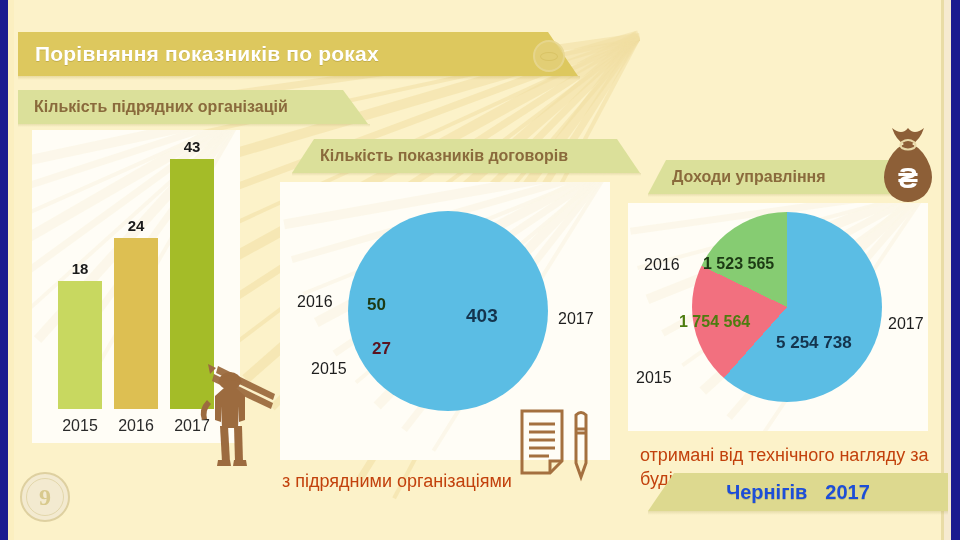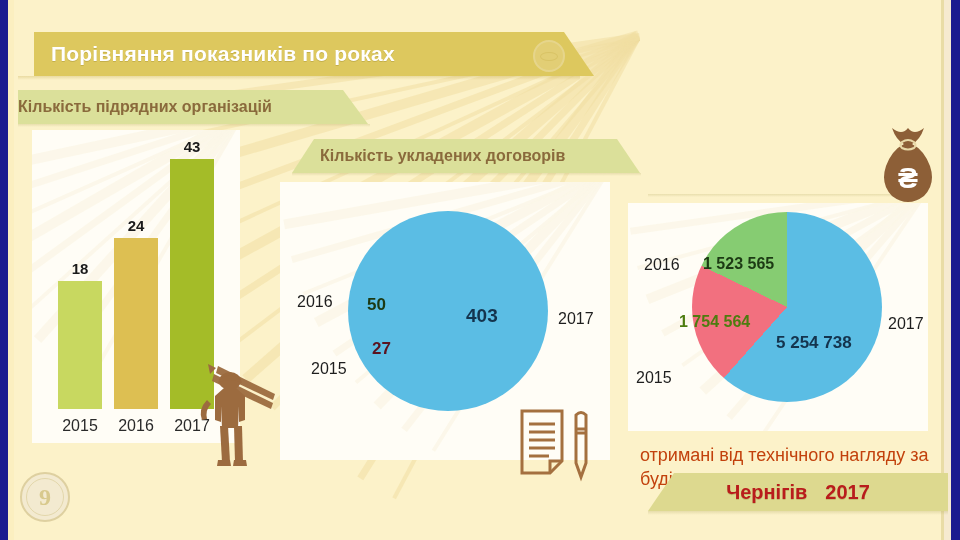--- a/index.html
+++ b/index.html
@@ -17,21 +17,21 @@
 
   
   .edge-left{position:absolute;left:0;top:0;width:8px;height:540px;background:#1b1b8f;}
   .edge-right{position:absolute;right:0;top:0;width:9px;height:540px;background:#1b1b8f;}
   .frame-inner-l{position:absolute;left:8px;top:0;width:6px;height:540px;background:#fbefc0;}
   .frame-inner-r{position:absolute;right:9px;top:0;width:7px;height:540px;background:#f6ead0;}
   .frame-line-r{position:absolute;right:16px;top:0;width:3px;height:540px;background:#e9dca6;}
 
   
   #title-banner{
-    position:absolute;left:34px;top:32px;width:560px;height:44px;
+    position:absolute;left:18px;top:32px;width:560px;height:44px;
     background:#ddc85e;
     clip-path:polygon(0 0,530px 0,560px 100%,0 100%);
     display:flex;align-items:center;
   }
   #title-text{
     color:#ffffff;font-size:21px;font-weight:bold;padding-left:17px;
     letter-spacing:.2px;text-shadow:0 1px 0 rgba(150,130,40,.35);
   }
   .coin-wm{
     position:absolute;left:533px;top:40px;width:28px;height:28px;border-radius:50%;
@@ -45,21 +45,21 @@
     position:absolute;left:18px;top:76px;width:562px;height:4px;
     background:linear-gradient(180deg,rgba(190,165,70,.30),rgba(190,165,70,0));
   }
 
   
   .sec-banner{position:absolute;height:34px;display:flex;align-items:center;background:#dbe09a;}
   .sec-banner .sec-label{
     color:#8a6a3c;font-size:16px;font-weight:bold;white-space:nowrap;
   }
   #sec1{left:18px;top:90px;width:350px;clip-path:polygon(0 0,325px 0,350px 100%,0 100%);}
-  #sec1 .sec-label{}
+  #sec1 .sec-label{padding-left:16px;}
   #sec2{left:292px;top:139px;width:348px;clip-path:polygon(22px 0,325px 0,348px 100%,0 100%);}
   #sec2 .sec-label{padding-left:28px;}
   #sec3{left:648px;top:160px;width:265px;clip-path:polygon(18px 0,245px 0,265px 100%,0 100%);}
   #sec3 .sec-label{padding-left:24px;}
   .sec-sh{position:absolute;height:3px;background:linear-gradient(180deg,rgba(180,170,100,.28),rgba(180,170,100,0));}
 
   
   .panel{position:absolute;background:#fffdf6;overflow:hidden;}
   .panel .prays{position:absolute;inset:0;opacity:.5;}
   #panel-bar{left:32px;top:130px;width:208px;height:313px;}
@@ -80,21 +80,21 @@
 
   
   .caption{position:absolute;font-size:18px;color:#c2410c;line-height:1.35;white-space:pre-line;}
 
   
   #footer-banner{
     position:absolute;left:648px;top:473px;width:300px;height:38px;background:#ddd98f;
     clip-path:polygon(26px 0,300px 0,300px 100%,0 100%);
     display:flex;align-items:center;justify-content:center;gap:18px;
   }
-  #footer-banner span{color:#b91c1c;font-size:20px;font-weight:bold;text-shadow:0 1px 0 rgba(150,140,60,.35);}
+  #footer-banner span{color:#1d4ed8;font-size:20px;font-weight:bold;text-shadow:0 1px 0 rgba(150,140,60,.35);}
   .footer-sh{position:absolute;left:648px;top:511px;width:300px;height:4px;
     background:linear-gradient(180deg,rgba(180,170,100,.3),rgba(180,170,100,0));}
 
   
   #logo{position:absolute;left:20px;top:472px;width:46px;height:46px;border-radius:50%;
     background:#f3ead0;border:2px solid #ded0a0;display:flex;align-items:center;justify-content:center;}
   #logo .lg{color:#d8c98d;font-size:24px;font-weight:bold;font-family:"Liberation Serif",serif;}
   .logo-ring{position:absolute;inset:4px;border-radius:50%;border:1px solid #e3d7ab;}
 
   
@@ -202,21 +202,21 @@
       <path d="M29 44 q-9 9 -5 20 l5 -1 q-2 -9 4 -15 z"></path>
       <path d="M42 70 h8 l2 36 h-8 z"></path>
       <path d="M56 70 h8 l1 36 h-8 z"></path>
       <path d="M40 104 h12 l1 6 h-14 z"></path>
       <path d="M56 104 h12 l1 6 h-14 z"></path>
     </g>
   </svg>
 
 
   <div class="sec-banner" id="sec2">
-    <div class="sec-label">Кількість укладених договорів</div>
+    <div class="sec-label">Кількість показників договорів</div>
   </div>
   <div class="sec-sh" style="left:292px;top:173px;width:349px;"></div>
 
   <div class="panel" id="panel-pie1">
     <div class="prays" id="pr2">
         <div class="ray" style="left:330px;top:-10px;width:330px;height:4px;
           background:#f7f0d8;opacity:0.8;transform:rotate(122deg);"></div>
         <div class="ray" style="left:330px;top:-10px;width:330px;height:7px;
           background:#f7f0d8;opacity:0.8;transform:rotate(128deg);"></div>
         <div class="ray" style="left:330px;top:-10px;width:330px;height:10px;
@@ -249,21 +249,25 @@
   <svg id="doc-icon" viewBox="0 0 74 80">
     <g fill="none" stroke="#a4703f" stroke-width="3">
       <path d="M4 4 h40 v50 l-12 12 h-28 z"></path>
       <path d="M44 54 h-12 v12"></path>
       <path d="M11 17 h26 M11 25 h26 M11 33 h26 M11 41 h26 M11 49 h20"></path>
       <path d="M58 8 q5 -5 10 0 v48 l-5 14 l-5 -14 z"></path>
       <path d="M58 22 h10 M58 26 h10"></path>
     </g>
   </svg>
 
-
+  <div class="caption" style="left:282px;top:469px;width:250px;">з підрядними організаціями</div>
+
+  <div class="sec-banner" id="sec3">
+    <div class="sec-label">Доходи управління</div>
+  </div>
   <div class="sec-sh" style="left:648px;top:194px;width:266px;"></div>
 
   <div class="panel" id="panel-pie2">
     <div class="prays" id="pr3">
         <div class="ray" style="left:300px;top:-10px;width:300px;height:4px;
           background:#f7f0d8;opacity:0.8;transform:rotate(124deg);"></div>
         <div class="ray" style="left:300px;top:-10px;width:300px;height:7px;
           background:#f7f0d8;opacity:0.8;transform:rotate(130.85714285714286deg);"></div>
         <div class="ray" style="left:300px;top:-10px;width:300px;height:10px;
           background:#f7f0d8;opacity:0.8;transform:rotate(137.71428571428572deg);"></div>

